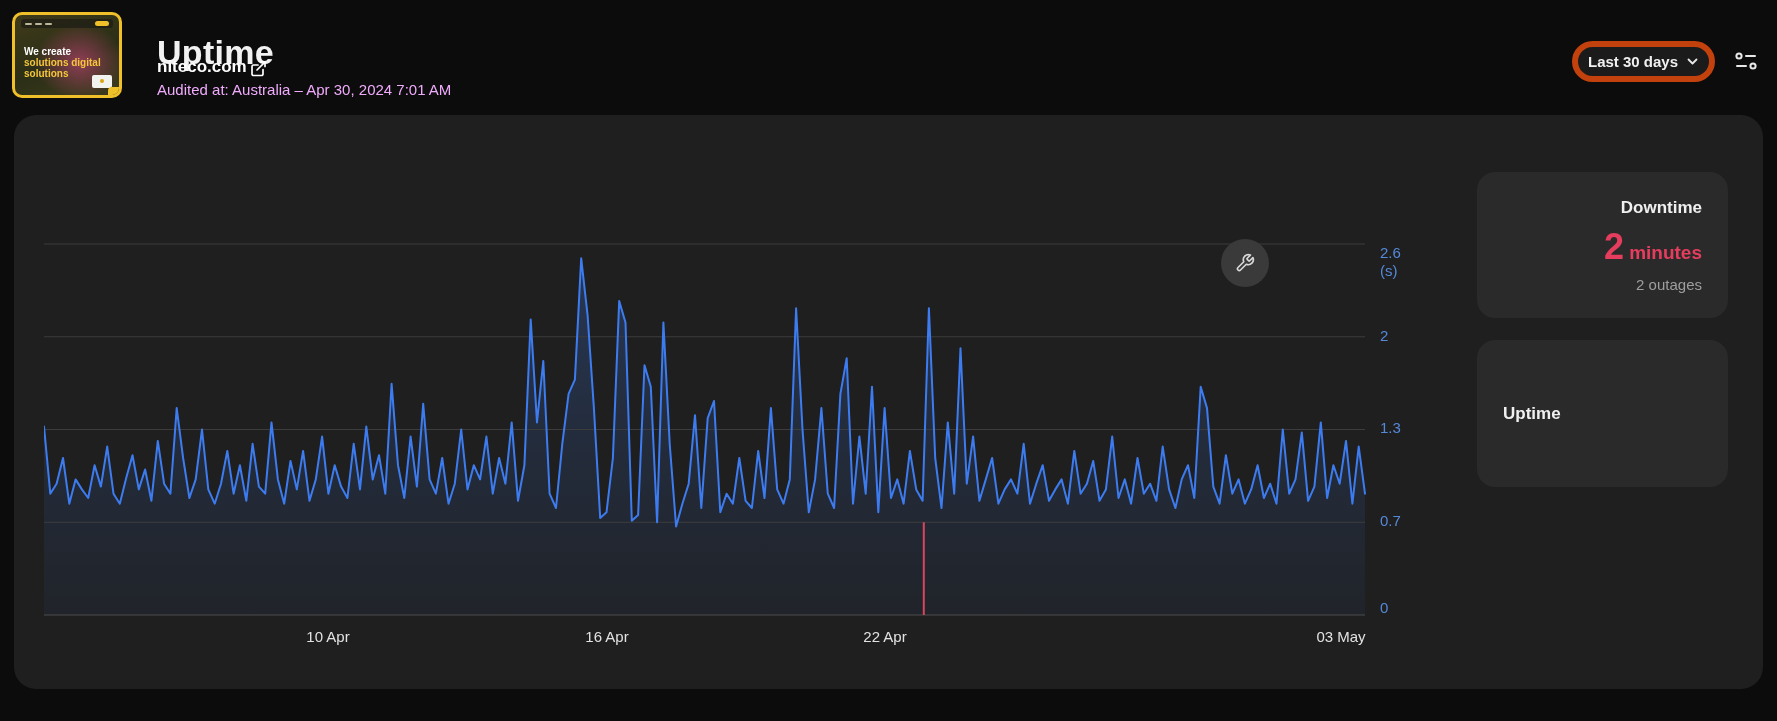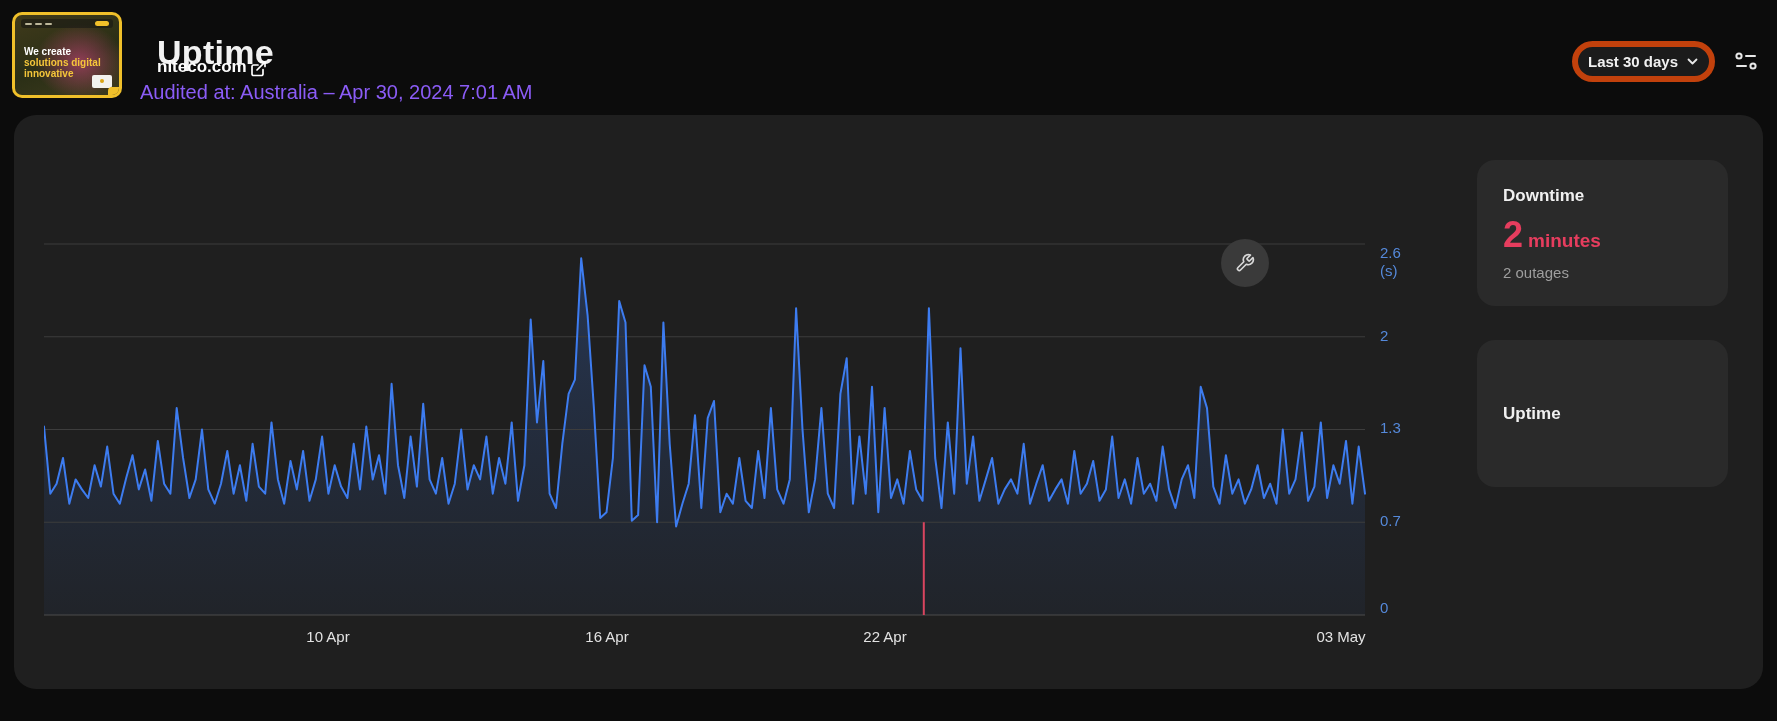--- a/index.html
+++ b/index.html
@@ -18,41 +18,41 @@
   .thumb-text{position:absolute;left:9px;top:31px;font-size:10px;font-weight:700;line-height:11px;}
   .thumb-text .t1{color:#ffffff;}
   .thumb-text .t2,.thumb-text .t3{color:#f5c63a;}
   .thumb-chip{position:absolute;right:7px;bottom:7px;width:20px;height:13px;background:#f2f2ee;border-radius:2px;}
   .thumb-chip::after{content:"";position:absolute;left:8px;top:4px;width:4px;height:4px;border-radius:50%;background:#d9a516;}
   .thumb-corner{position:absolute;right:0;bottom:0;width:11px;height:8px;background:#f0c02a;border-top-left-radius:4px;}
   .page-title{position:absolute;left:157px;top:10px;font-size:34px;font-weight:700;letter-spacing:.3px;color:#f2f2f2;}
   .site-row{position:absolute;left:157px;top:57px;display:flex;align-items:flex-end;gap:3px;}
   .site-domain{font-size:17px;font-weight:700;color:#fdfdfd;cursor:pointer;}
   .ext-icon{cursor:pointer;display:block;}
-  .audited{position:absolute;left:140px;top:81px;font-size:20px;color:#8b5cf6;}
+  .audited{position:absolute;left:157px;top:81px;font-size:15px;color:#f0abfc;}
   .range-btn{position:absolute;left:1572px;top:41px;width:143px;height:41px;border-radius:21px;
              background:#1b1b1b;border:6px solid #c2410c;color:#f0f0f0;font-size:15px;font-weight:700;
              display:flex;align-items:center;justify-content:center;gap:8px;cursor:pointer;
              font-family:"Liberation Sans",sans-serif;box-sizing:border-box;}
   .sliders-btn{position:absolute;left:1731px;top:47px;width:30px;height:30px;background:none;border:none;
                padding:2px;cursor:pointer;}
   
   .panel{position:absolute;left:14px;top:115px;width:1749px;height:574px;border-radius:22px;background:#1f1f1f;}
   .panel-title{position:absolute;left:26px;top:32px;font-size:21px;font-weight:700;color:#efefef;letter-spacing:.2px;}
   .chart-svg{position:absolute;left:30px;top:115px;}
   .ytick{fill:#5589da;font-size:15px;font-family:"Liberation Sans",sans-serif;}
   .xtick{fill:#e2e2e2;font-size:15px;font-family:"Liberation Sans",sans-serif;}
   .grid{stroke:#3d3d3d;stroke-width:1;}
   .grid-zero{stroke:#4d4d4d;}
   .wrench-btn{position:absolute;left:1207px;top:124px;width:48px;height:48px;border-radius:50%;
               background:#3a3a3a;border:none;cursor:pointer;display:flex;align-items:center;justify-content:center;}
   
   .card{position:absolute;left:1463px;width:251px;border-radius:18px;background:#2a2a2a;box-sizing:border-box;
         display:flex;flex-direction:column;justify-content:center;padding:0 26px;}
-  .card-downtime{top:45px;height:146px;}
+  .card-downtime{top:57px;height:146px;align-items:flex-end;}
   .card-uptime{top:225px;height:147px;}
   .card-avg{top:393px;height:152px;}
   .card-label{font-size:17px;font-weight:700;color:#f0f0f0;}
   .card-value{display:flex;align-items:baseline;gap:5px;margin-top:12px;}
   .card-value .big{font-size:36px;font-weight:700;line-height:34px;}
   .card-value .unit{font-size:19px;font-weight:700;}
   .card-sub{font-size:15px;color:#9e9e9e;margin-top:12px;}
 </style>
 </head>
 <body>
@@ -62,21 +62,21 @@
     <div class="thumb-inner">
       <div class="thumb-nav">
           <i></i>
           <i></i>
           <i></i>
           <span class="pill"></span>
         </div>
       <div class="thumb-text">
         <div class="t1">We create</div>
         <div class="t2">solutions digital</div>
-        <div class="t3">innovative</div>
+        <div class="t3">solutions</div>
       </div>
       <div class="thumb-chip"></div>
       <div class="thumb-corner"></div>
     </div>
   </div>
 
   <h1 class="page-title">Uptime</h1>
 
   <div class="site-row">
     <span class="site-domain">niteco.com</span>

